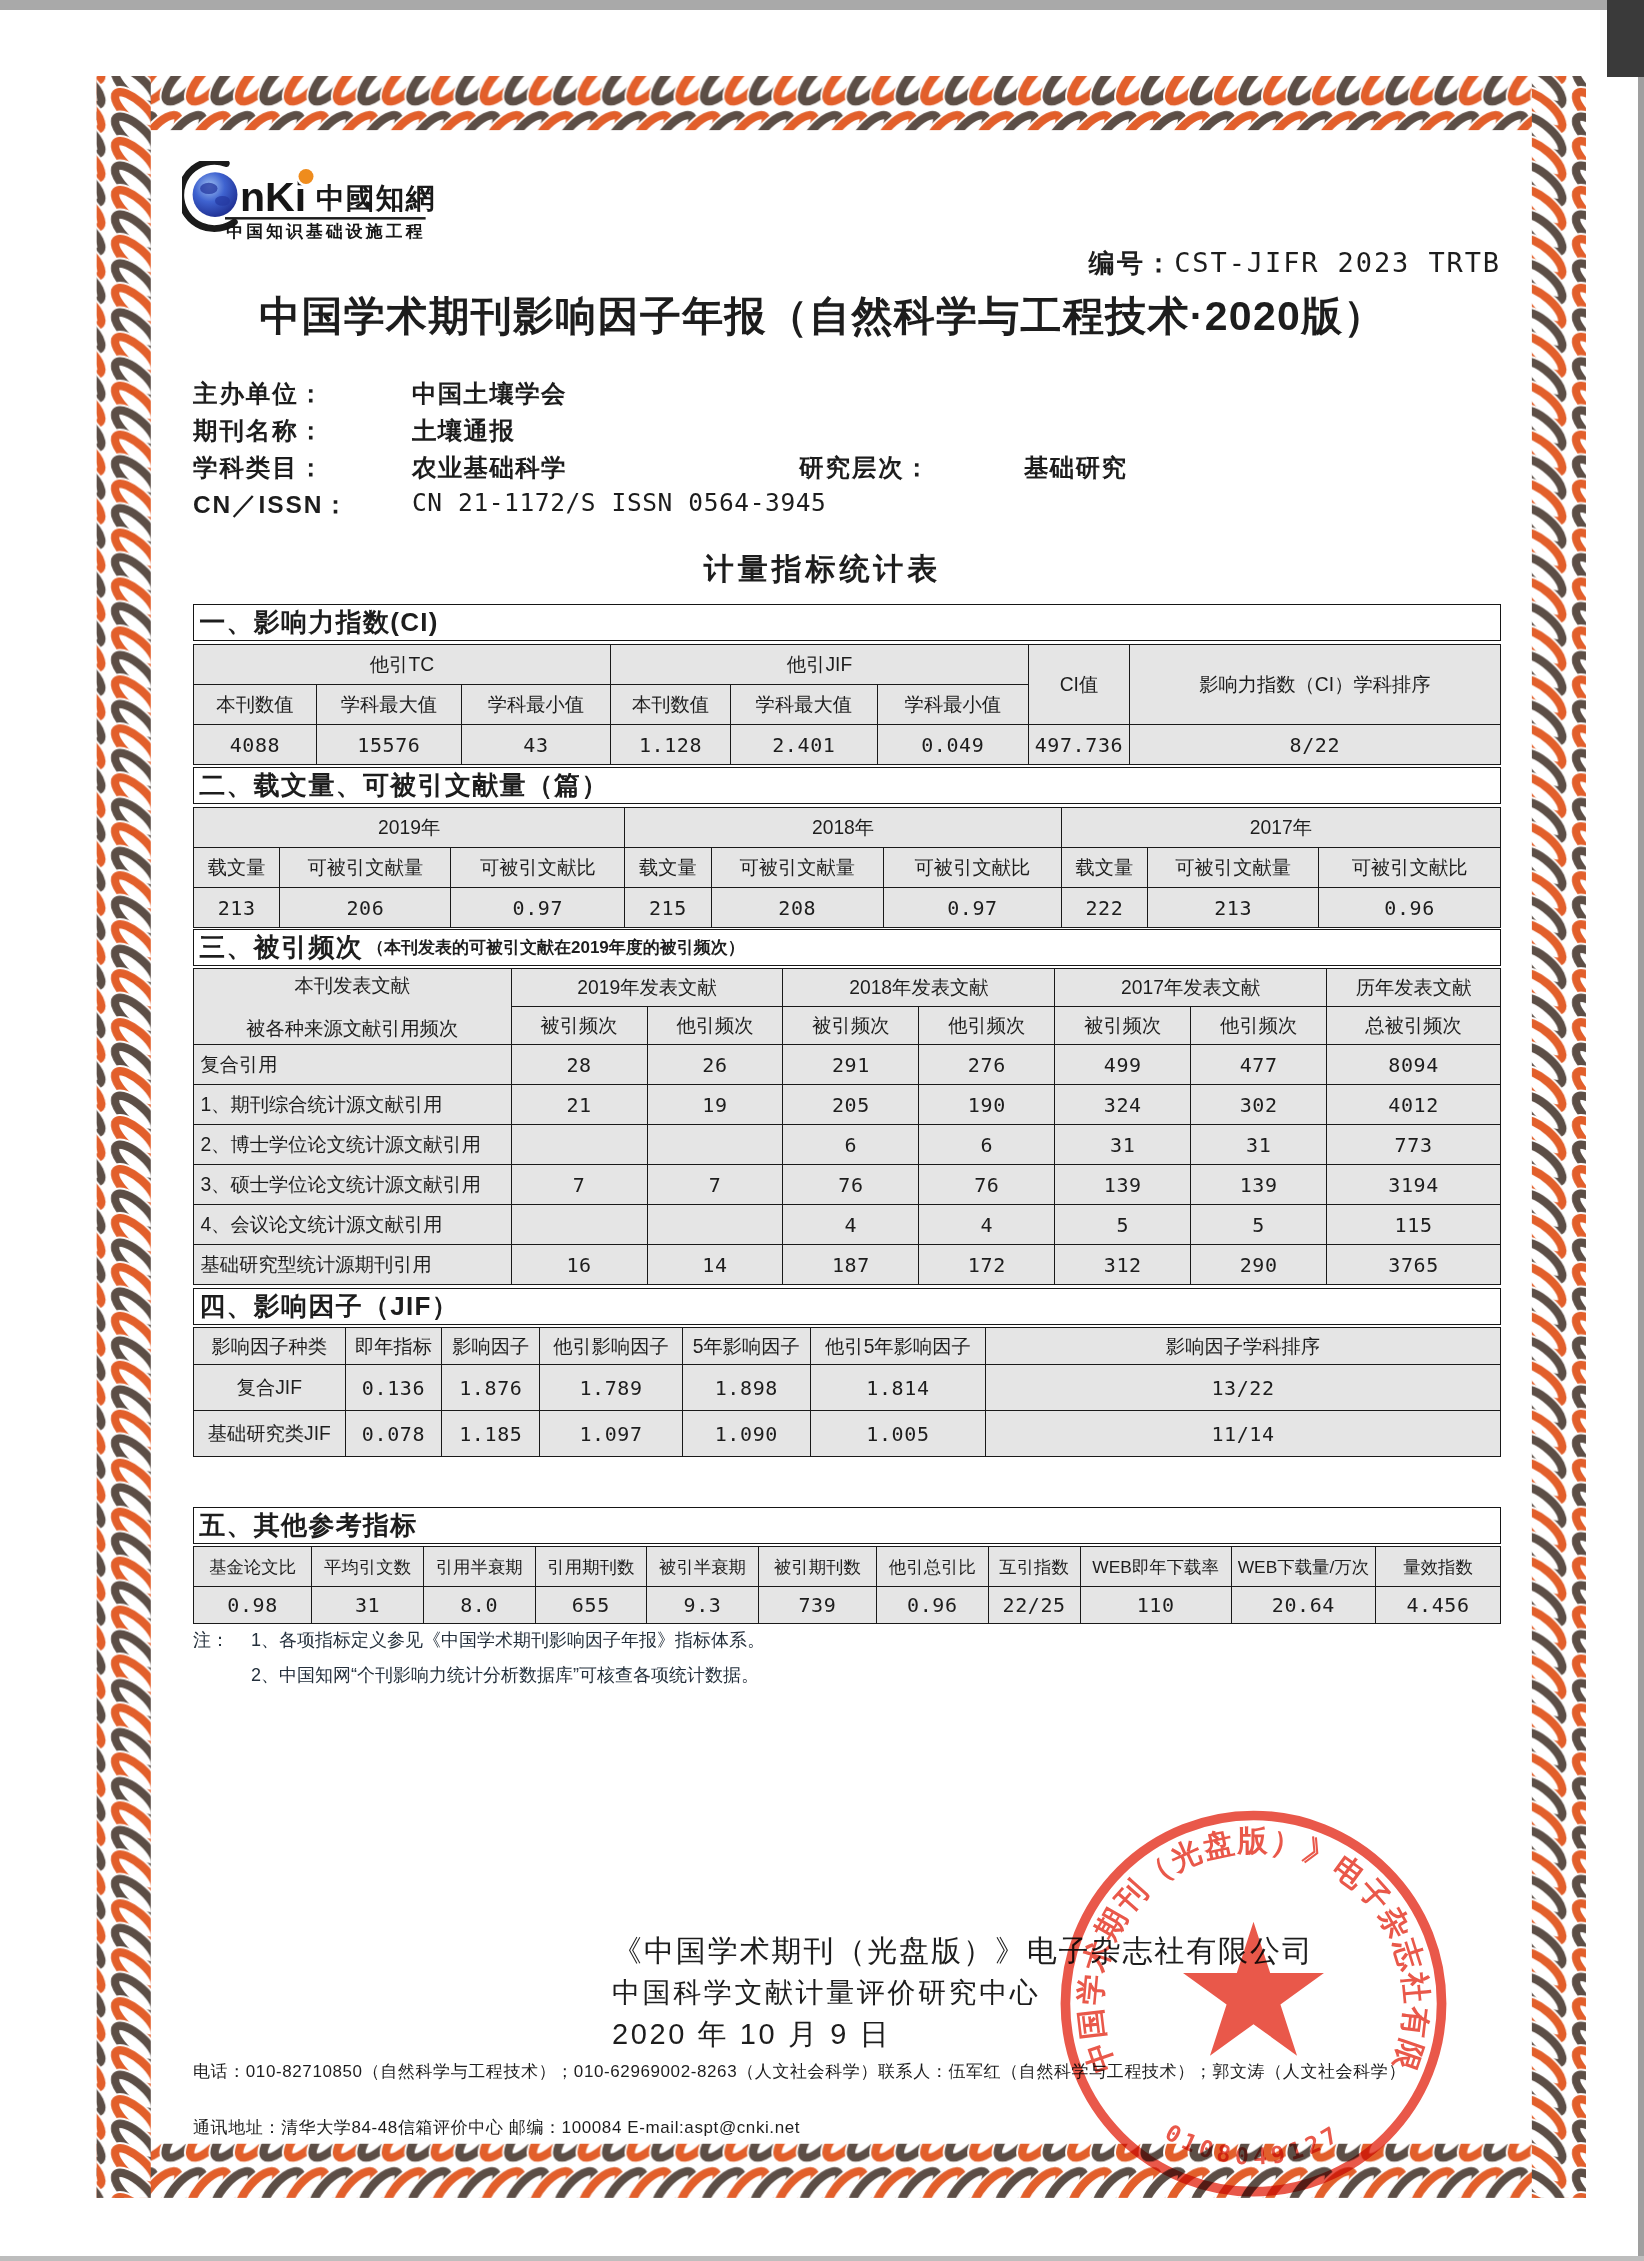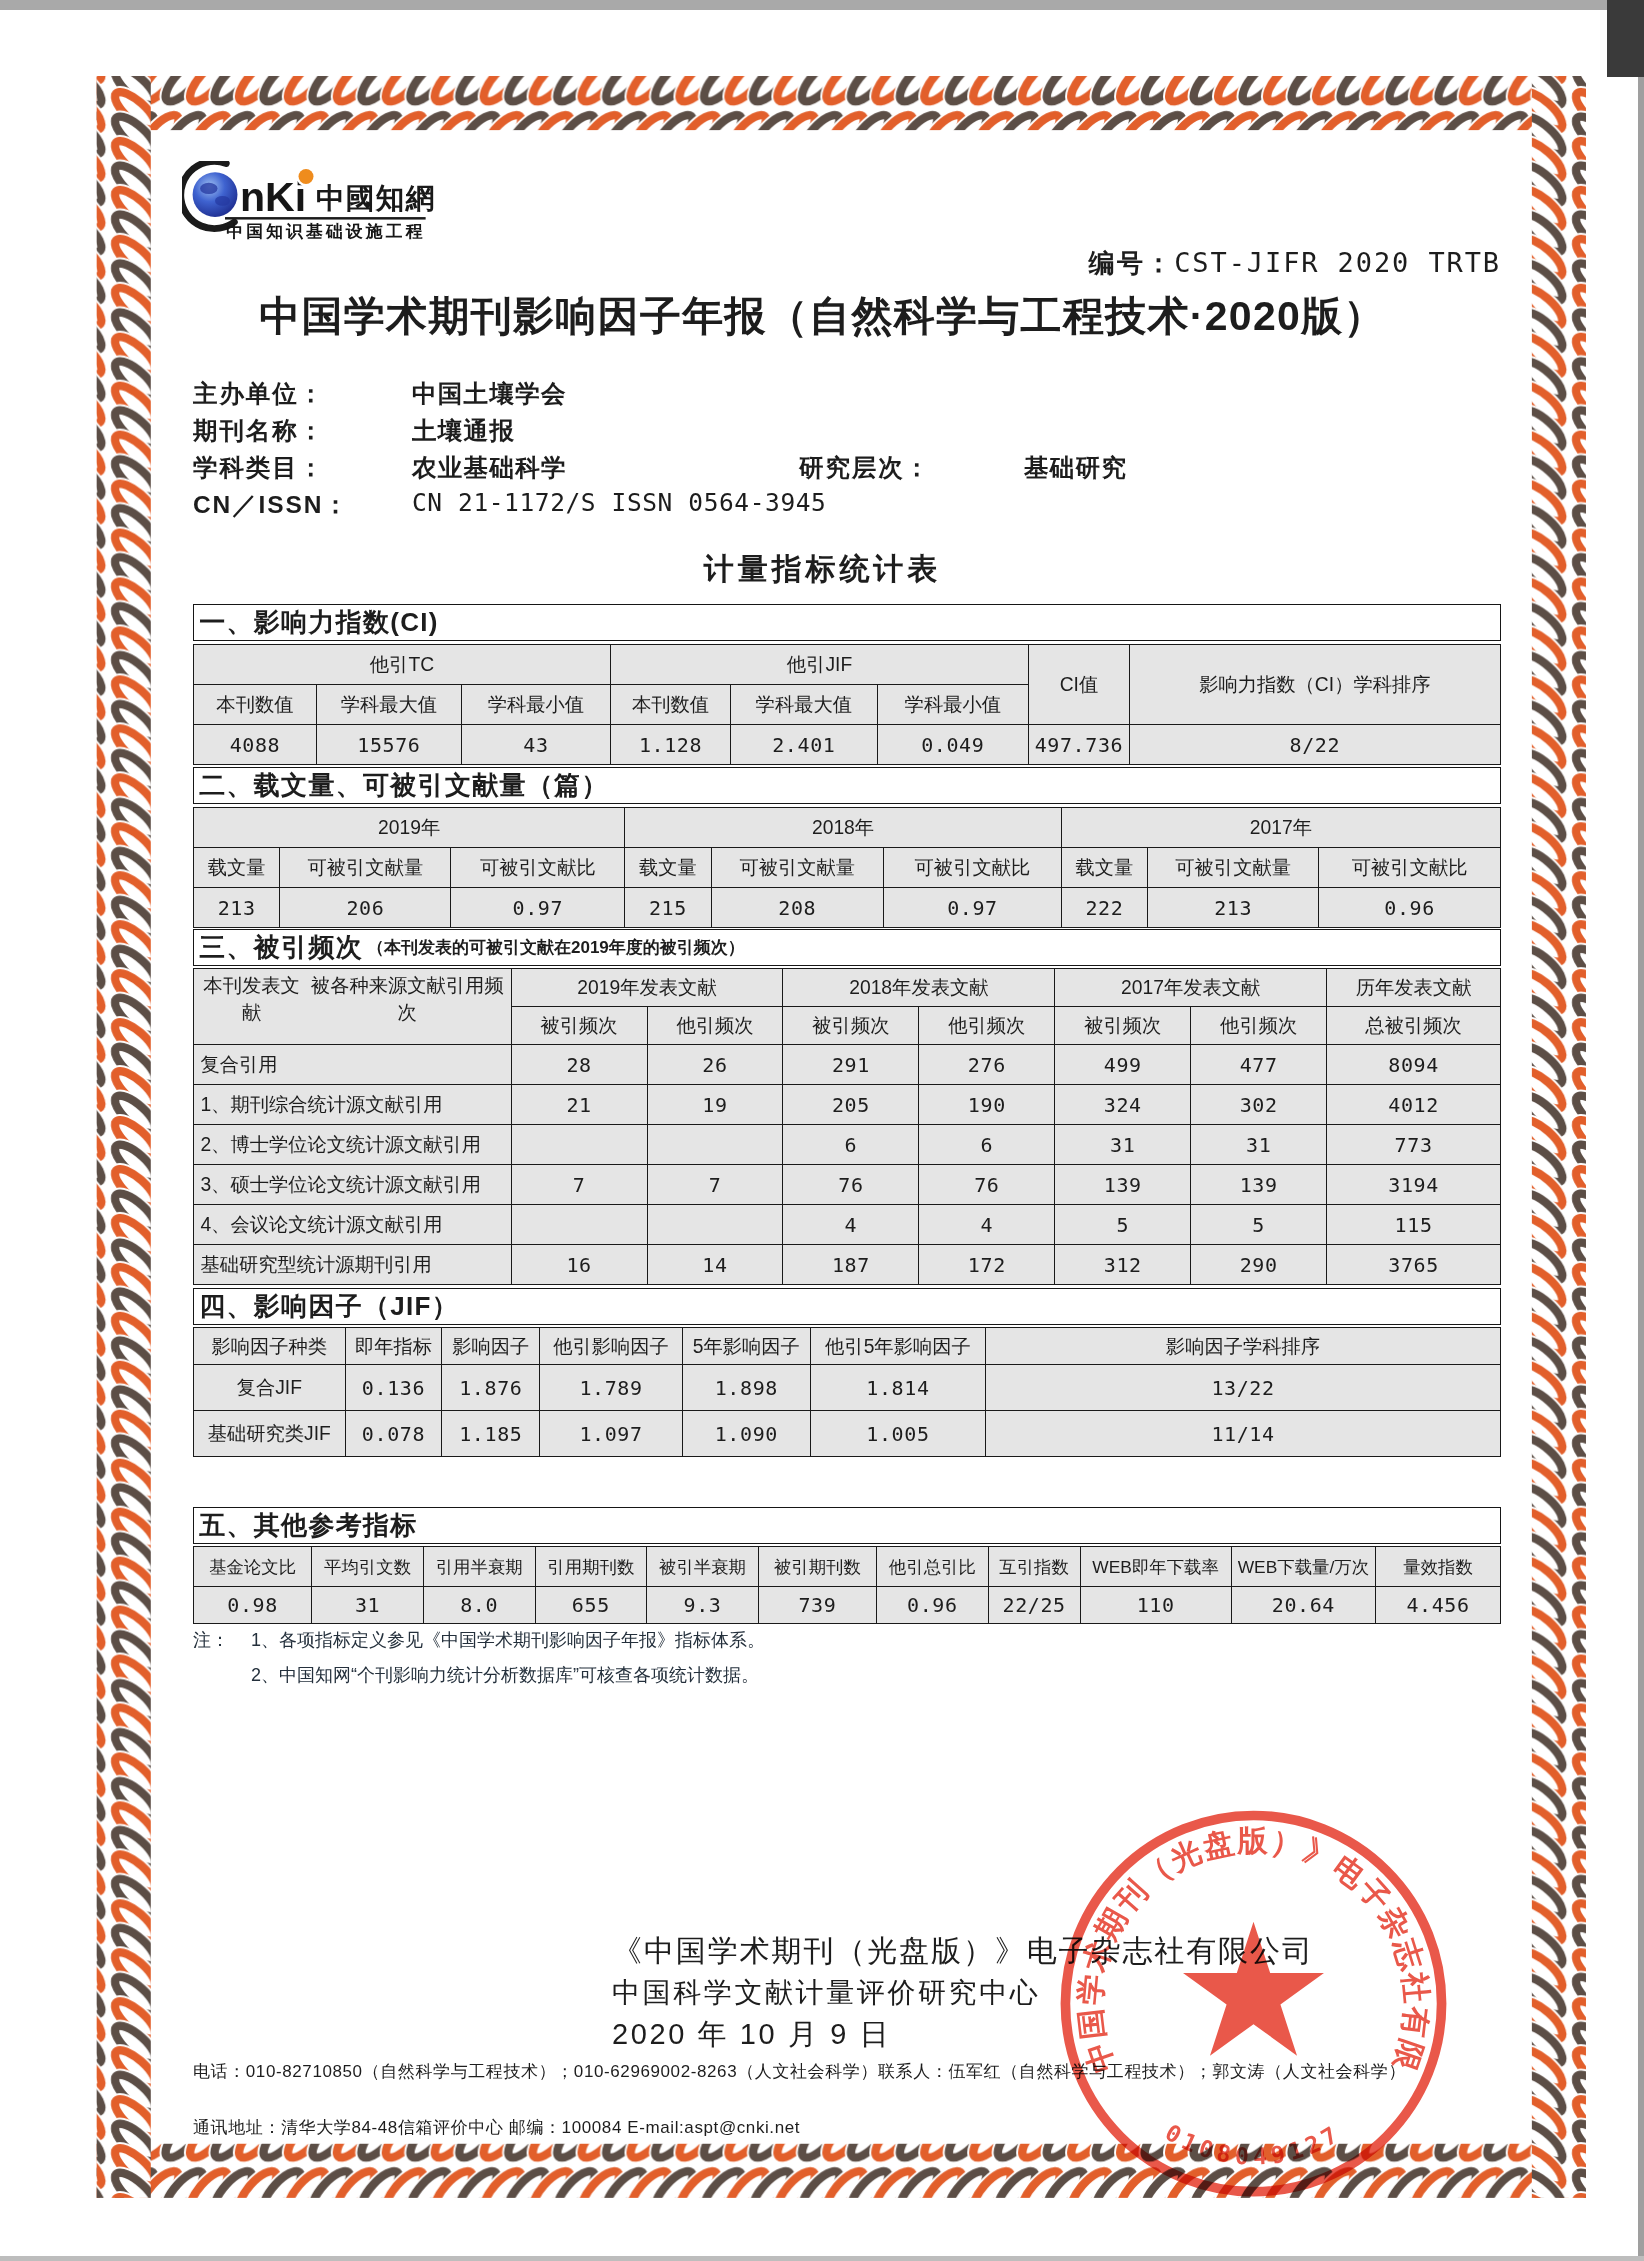--- a/index.html
+++ b/index.html
@@ -45,21 +45,21 @@
             border:1.9px solid #111;background:#e5e5e5;}
   .tbl td{border:1.3px solid #1a1a1a;text-align:center;vertical-align:middle;font-size:19.3px;
           padding:0 2.6px;box-sizing:border-box;overflow:hidden;}
   .tbl .num{font-family:"DejaVu Sans Mono",monospace;font-size:20px;letter-spacing:0.6px;}
   .tbl .lft{text-align:left;padding-left:6.4px;}
   .t1{top:644px}.t2{top:807px}.t3{top:968px}.t4{top:1327px}.t5{top:1546px}
   .t1 tr td{height:40px}
   .t2 tr td{height:40px}
   .t3 tr.h td{height:37px}
   .t3 tr.d td{height:40px;border-top-width:1.9px;}
-  .t3 .corner{display:flex;flex-direction:row;justify-content:space-between;height:70px;padding:2.6px 0;}
+  .t3 .corner{display:flex;flex-direction:column;justify-content:space-between;height:70px;padding:2.6px 0;}
   .t4 tr.h td{height:37px}
   .t4 tr.d td{height:46px}
   .t5 tr.h td{height:40px;font-size:17.4px;padding:0 0.6px;letter-spacing:0;}
   .t5 tr.d td{height:37px}
 
   .notes{position:absolute;left:193px;top:1623px;font-size:18px;color:#24303c;z-index:2;}
   .noterow{display:flex;line-height:35px;}
   .nlab{display:inline-block;width:58px;flex:none;}
 
   .footer{position:absolute;left:612px;top:1929px;width:1005px;z-index:3;}
@@ -134,21 +134,21 @@
     </g>
     <text x="90" y="80" font-family="Liberation Sans, sans-serif" font-size="66" font-weight="bold" fill="#161616">nKi</text>
     <circle cx="196" cy="26" r="15" fill="#ffffff"></circle>
     <circle cx="196" cy="25" r="12" fill="#ef8c1d"></circle>
     <text x="212" y="76" font-family="Liberation Serif, serif" font-size="46" font-weight="bold" letter-spacing="2" fill="#191919">中國知網</text>
     <rect x="66" y="90" width="322" height="4" fill="#1b1b1b"></rect>
     <text x="228" y="122" text-anchor="middle" font-family="Liberation Sans, sans-serif" font-size="27" font-weight="bold" letter-spacing="5" fill="#161616">中国知识基础设施工程</text>
   </svg>
 
   <div class="issue">
-    <span class="lab">编号：</span><span class="val">CST-JIFR 2020 TRTB</span>
+    <span class="lab">编号：</span><span class="val">CST-JIFR 2023 TRTB</span>
   </div>
 
   <div class="doc-title">中国学术期刊影响因子年报（自然科学与工程技术·2020版）</div>
 
   <div class="info">
     <div class="inforow">
       <span class="lab">主办单位：</span>
       <span class="val">中国土壤学会</span>
     </div>
     <div class="inforow">

